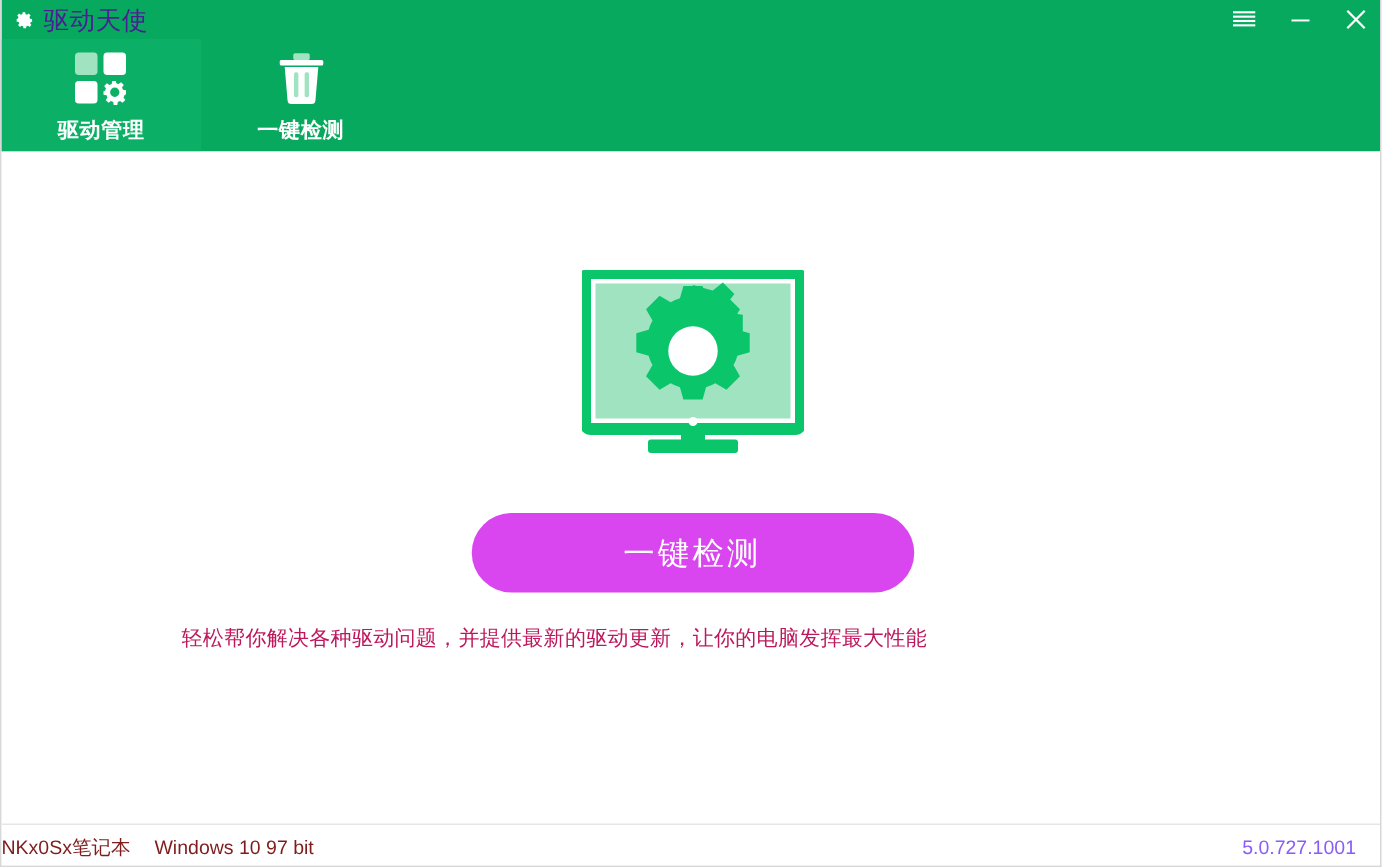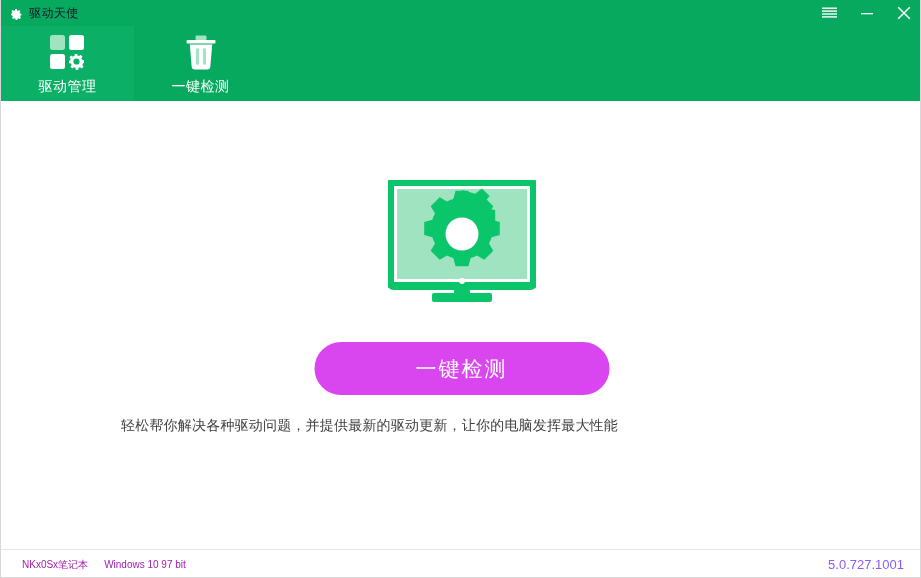--- a/index.html
+++ b/index.html
@@ -47,22 +47,22 @@
     display: flex;
     align-items: center;
     gap: 6px;
     height: 18px;
   }
   .title-gear {
     width: 13px; height: 13px;
     display: block;
   }
   .title-text {
-    color: #0f172a;
-    font-size: 12px;
+    color: #4c1d95;
+    font-size: 17px;
     line-height: 15px;
     letter-spacing: 0.4px;
     white-space: nowrap;
   }
   .win-controls {
     position: absolute;
     right: 0; top: 0;
     height: 26px;
     display: flex;
     align-items: center;
@@ -89,20 +89,21 @@
     position: relative;
     width: 133px;
     height: 75px;
     display: flex;
     flex-direction: column;
     align-items: center;
     justify-content: flex-start;
     cursor: pointer;
     box-sizing: border-box;
     padding-top: 6px;
+    font-weight: bold;
   }
   .tab.active {
     background: #0bb066;
   }
   .tab .tab-icon {
     width: 44px;
     height: 42px;
     display: flex;
     align-items: center;
     justify-content: center;
@@ -148,44 +149,44 @@
     letter-spacing: 2px;
     cursor: pointer;
     padding: 0;
   }
   .tagline {
     position: absolute;
     left: 0;
     top: 313px;
     width: 737px;
     text-align: center;
-    color: #404040;
+    color: #be185d;
     font-size: 14px;
     line-height: 22px;
     letter-spacing: 0.2px;
   }
 
   
   .footer {
     position: absolute;
     left: 0; top: 549px;
     width: 921px;
     height: 28px;
     border-top: 1px solid #e6e6e6;
     background: #ffffff;
     box-sizing: border-box;
   }
   .footer-left {
     position: absolute;
-    left: 21px;
+    left: 0;
     top: 6px;
     display: flex;
     gap: 16px;
-    color: #a21caf;
-    font-size: 10px;
+    color: #7f1d1d;
+    font-size: 13px;
     line-height: 17px;
     white-space: nowrap;
   }
   .footer-right {
     position: absolute;
     right: 18px;
     top: 6px;
     color: #8b5cf6;
     font-size: 13px;
     line-height: 17px;

